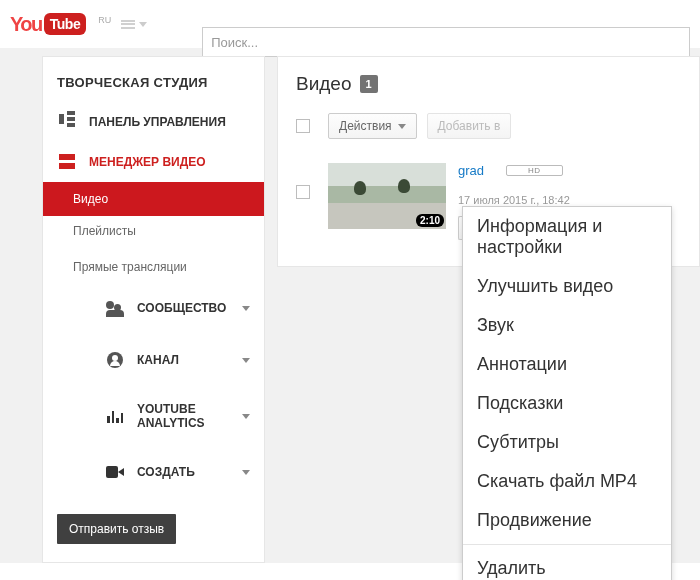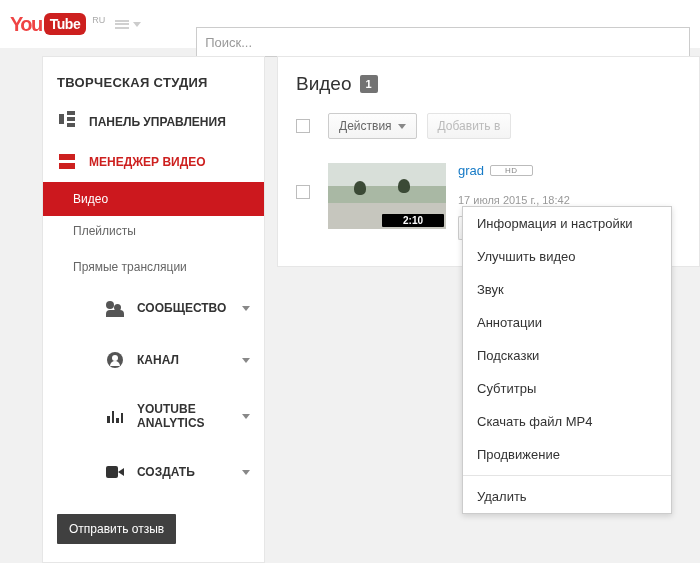--- a/index.html
+++ b/index.html
@@ -4,21 +4,21 @@
 <style>
   * { box-sizing: border-box; margin: 0; padding: 0; }
   body { font-family: Arial, sans-serif; font-size: 13px; background: #fff; width: 700px; height: 580px; overflow: hidden; color: #333; }
   a { text-decoration: none; color: inherit; }
 
   .topbar { display: flex; align-items: center; padding: 6px 10px; height: 48px; }
   .logo-block { display: flex; align-items: flex-start; }
   .logo { display: flex; align-items: center; }
   .logo-you { font-family: "Arial Black", Arial; font-weight: 900; font-size: 20px; color: #ef4444; letter-spacing: -1.5px; }
   .logo-tube { display: inline-block; background: #cd201f; color: #fff; font-family: "Arial Black", Arial; font-weight: 900; font-size: 14px; padding: 3px 6px; border-radius: 6px; letter-spacing: -0.5px; margin-left: 2px; }
-  .logo-ru { font-size: 9px; color: #aaa; margin-left: 6px; margin-top: 2px; }
+  .logo-ru { font-size: 9px; color: #aaa; margin-left: 12px; margin-top: 2px; }
   .guide-toggle { margin-left: 10px; display: flex; align-items: center; color: #ccc; }
   .guide-lines { display: inline-block; }
   .guide-lines span { display: block; width: 14px; height: 2px; background: #d0d0d0; margin: 1.5px 0; }
   .chev-down { width: 0; height: 0; border-left: 4px solid transparent; border-right: 4px solid transparent; border-top: 5px solid #ccc; margin-left: 4px; }
   .search-wrap { flex: 1; margin-left: 55px; }
   .search-input { width: 100%; height: 30px; border: 1px solid #ccc; padding: 4px 8px; font-size: 13px; color: #333; outline: none; margin-top: 36px; }
   .search-input::placeholder { color: #999; }
 
   .page-body { display: flex; background: #f1f1f1; width: 100%; padding-left: 42px; align-items: flex-start; }
 
@@ -44,33 +44,33 @@
   .btn .tri { width: 0; height: 0; border-left: 4px solid transparent; border-right: 4px solid transparent; border-top: 5px solid #888; margin-left: 6px; }
 
   .video-row { display: flex; align-items: flex-start; margin-top: 24px; }
   .video-row .row-check { margin-top: 22px; }
   .thumb { width: 118px; height: 66px; position: relative; margin-right: 12px; }
   .thumb .img { width: 100%; height: 100%; background: linear-gradient(#d8dfd9 0%, #d8dfd9 35%, #a9b8a4 35%, #a9b8a4 65%, #bcbfb8 65%, #bcbfb8 100%); position: relative; overflow: hidden; }
   .thumb .tree { position: absolute; top: 18px; width: 12px; height: 14px; background: #3b4a36; border-radius: 50% 50% 40% 40%; }
   .thumb .t1 { left: 26px; }
   .thumb .t2 { left: 70px; top: 16px; }
   .thumb .ground { position: absolute; left: 0; right: 0; bottom: 0; height: 26px; background: #c6c6be; }
-  .duration { position: absolute; right: 2px; bottom: 2px; background: #000; color: #fff; font-size: 10px; padding: 1px 21px; border-radius: 1px; font-weight: bold; }
+  .duration { position: absolute; right: 2px; bottom: 2px; background: #000; color: #fff; font-size: 10px; padding: 1px 4px; border-radius: 6px; font-weight: bold; }
   .vid-info { display: flex; flex-direction: column; }
   .vid-title-line { display: flex; align-items: center; }
   .vid-title { color: #167ac6; font-size: 13px; }
-  .hd-badge { border: 1px solid #bbb; color: #888; font-size: 8px; padding: 0 14px; border-radius: 2px; margin-left: 6px; letter-spacing: 0.5px; }
+  .hd-badge { border: 1px solid #bbb; color: #888; font-size: 8px; padding: 0 21px; border-radius: 2px; margin-left: 22px; letter-spacing: 0.5px; }
   .vid-date { color: #999; font-size: 11px; margin-top: 16px; }
   .edit-split { display: inline-flex; margin-top: 10px; }
   .edit-split .main-btn { border: 1px solid #ccc; padding: 4px 10px; font-size: 12px; color: #555; background: linear-gradient(#fefefe,#f2f2f2); border-right: none; border-radius: 2px 0 0 2px; }
   .edit-split .drop-btn { border: 1px solid #ccc; padding: 4px 6px; background: linear-gradient(#fefefe,#f2f2f2); border-radius: 0 2px 2px 0; display: flex; align-items: center; }
   .edit-split .drop-btn .tri { width: 0; height: 0; border-left: 4px solid transparent; border-right: 4px solid transparent; border-top: 5px solid #666; }
 
   .dropdown { position: absolute; left: 185px; top: 150px; width: 210px; background: #fff; border: 1px solid #ccc; box-shadow: 0 2px 6px rgba(0,0,0,0.15); z-index: 50; }
-  .dropdown .item { padding: 9px 14px; font-size: 13px; color: #333; cursor: pointer; }
+  .dropdown .item { padding: 9px 14px; font-size: 18px; color: #333; cursor: pointer; }
   .dropdown .sep { border-top: 1px solid #e4e4e4; margin: 4px 0; }
 
   
   .ico-dash { position: relative; width: 16px; height: 16px; }
   .ico-dash::before, .ico-dash::after { content: ""; position: absolute; background: #555; }
   .ico-dash::before { left: 0; top: 0; width: 5px; height: 10px; }
   .ico-dash::after { right: 0; top: 3px; width: 8px; height: 4px; box-shadow: 0 -6px 0 #555, 0 6px 0 #555; }
 
   .ico-vman { position: relative; width: 16px; height: 16px; }
   .ico-vman::before, .ico-vman::after { content: ""; position: absolute; left: 0; width: 16px; height: 6px; background: #cd201f; }

